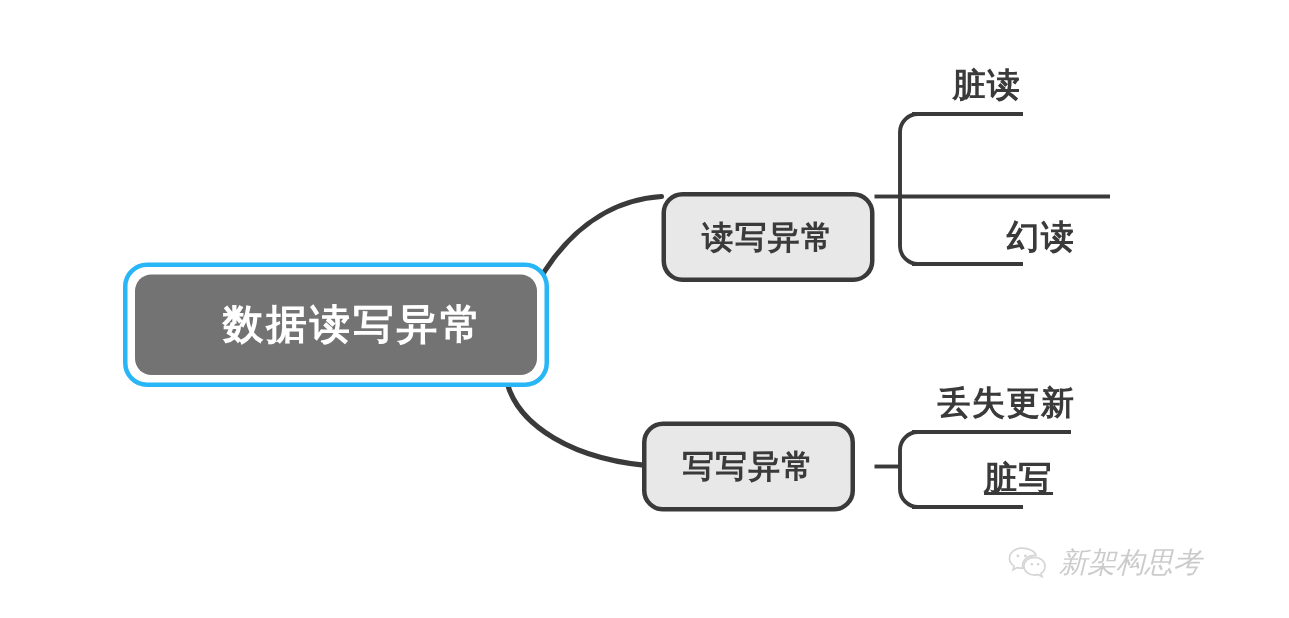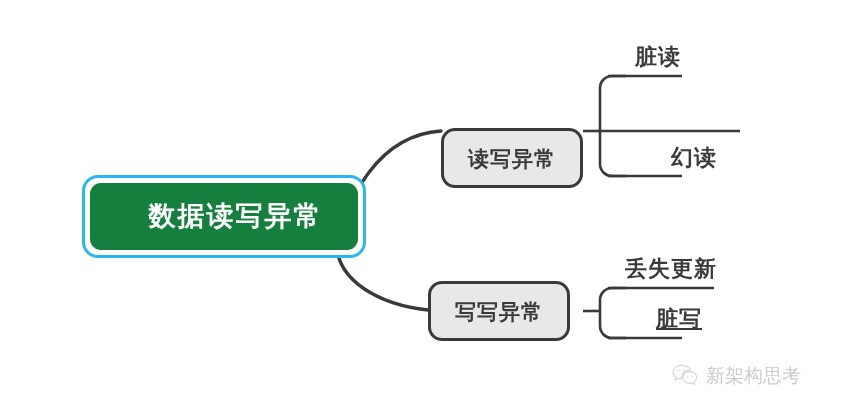--- a/index.html
+++ b/index.html
@@ -36,21 +36,21 @@
     box-sizing: border-box;
     border: 3px solid #29b6f6;
     border-radius: 16px;
     background: #ffffff;
     padding: 5px;
   }
   .root-fill {
     width: 100%;
     height: 100%;
     box-sizing: border-box;
-    background: #15803d;
+    background: #737373;
     border-radius: 11px;
     display: flex;
     align-items: center;
     justify-content: center;
     padding-left: 23px;
   }
   .root-label {
     color: #ffffff;
     font-size: 27px;
     font-weight: bold;
@@ -106,20 +106,21 @@
     width: 26px;
     height: 22px;
     position: relative;
     flex: 0 0 auto;
   }
   .wm-text {
     color: #555555;
     font-size: 19px;
     line-height: 1;
     white-space: nowrap;
+    font-style: italic;
   }
 </style>
 </head>
 <body>
 
 <div id="canvas">
 
   <svg id="wires" viewBox="0 0 859 412" xmlns="http://www.w3.org/2000/svg">
 
     <path d="M 338 252 C 345 196 380 135 441 131" fill="none" stroke="#3a3a3a" stroke-width="3.4" stroke-linecap="round"></path>

